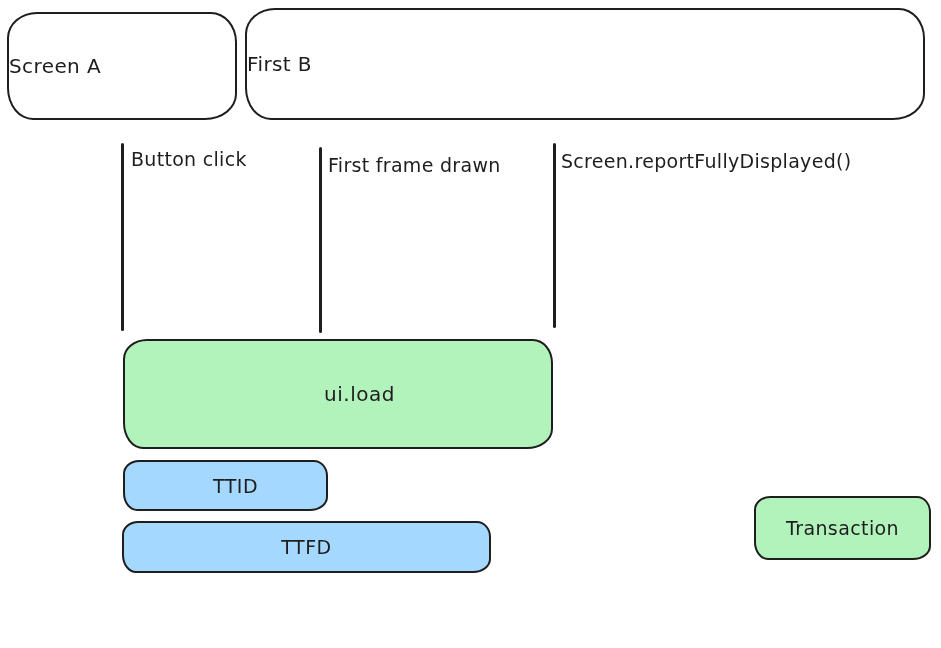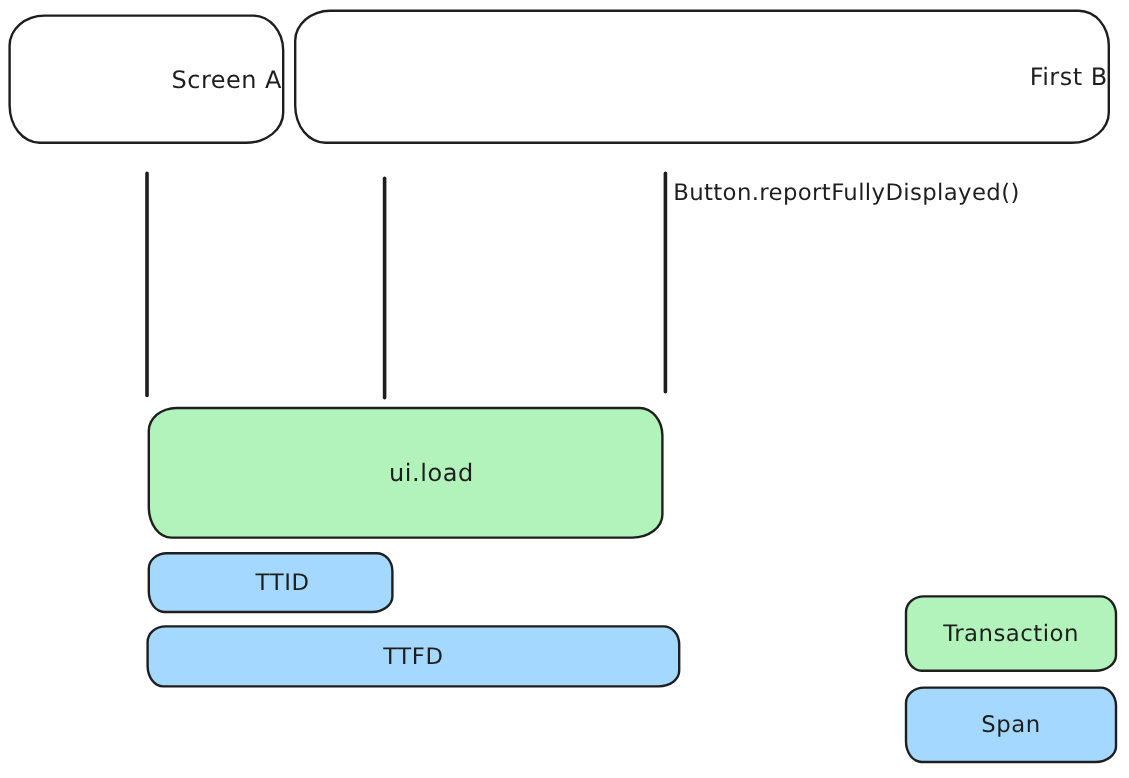--- a/index.html
+++ b/index.html
@@ -13,21 +13,21 @@
     position:relative;
     width:941px;height:648px;
     background:var(--background);
     font-family:"DejaVu Sans","Liberation Sans",sans-serif;
     color:var(--stroke);
     overflow:hidden;
   }
   .box{
     position:absolute;
     border:2.5px solid var(--stroke);
-    display:flex;align-items:center;justify-content:flex-end;
+    display:flex;align-items:center;justify-content:flex-start;
     box-sizing:border-box;
     background:var(--background);
   }
   .sketch-r-lg{border-radius:30px 26px 32px 26px / 26px 30px 26px 32px;}
   .sketch-r-md{border-radius:24px 20px 26px 20px / 20px 24px 20px 26px;}
   .sketch-r-sm{border-radius:16px 14px 18px 14px / 14px 16px 14px 18px;}
   .screen-label{font-size:20px;letter-spacing:0.4px;}
   .screen-a{left:7px;top:12px;width:230px;height:108px;}
   .screen-b{left:245px;top:8px;width:680px;height:112px;}
   .event-line{
@@ -46,21 +46,21 @@
     position:absolute;
     border:2.5px solid var(--stroke);
     box-sizing:border-box;
     display:flex;align-items:center;justify-content:center;
     font-size:20px;letter-spacing:0.5px;
   }
   .bar-transaction{background:var(--transaction-fill);}
   .bar-span{background:var(--span-fill);}
   .uiload{left:123px;top:339px;width:430px;height:110px;padding-left:43px;}
   .ttid{left:123px;top:460px;width:205px;height:51px;font-size:19px;padding-left:20px;}
-  .ttfd{left:122px;top:521px;width:445px;height:52px;font-size:19px;}
+  .ttfd{left:122px;top:521px;width:369px;height:52px;font-size:19px;}
   .legend-item{
     position:absolute;
     border:2.5px solid var(--stroke);
     box-sizing:border-box;
     display:flex;align-items:center;justify-content:center;
     font-size:19px;letter-spacing:0.4px;
     width:177px;height:64px;
   }
   .legend-transaction{left:754px;top:496px;background:var(--transaction-fill);}
   .legend-span{left:754px;top:572px;background:var(--span-fill);}
@@ -71,36 +71,35 @@
 <div class="canvas">
 
   <div class="box sketch-r-lg screen-a">
     <span class="screen-label">Screen A</span>
   </div>
   <div class="box sketch-r-lg screen-b">
     <span class="screen-label">First B</span>
   </div>
 
   <div class="event-line line-1"></div>
+  <span class="event-label evt-1">Button click</span>
 
   <div class="event-line line-2"></div>
+  <span class="event-label evt-2">First frame drawn</span>
 
   <div class="event-line line-3"></div>
-  <span class="event-label evt-3">Button.reportFullyDisplayed()</span>
+  <span class="event-label evt-3">Screen.reportFullyDisplayed()</span>
 
   <div class="bar bar-transaction sketch-r-md uiload">
     <span>ui.load</span>
   </div>
   <div class="bar bar-span sketch-r-sm ttid">
     <span>TTID</span>
   </div>
   <div class="bar bar-span sketch-r-sm ttfd">
     <span>TTFD</span>
   </div>
 
   <div class="legend-item sketch-r-sm legend-transaction">
     <span>Transaction</span>
   </div>
-  <div class="legend-item sketch-r-sm legend-span">
-    <span>Span</span>
-  </div>
 
 </div>
 
 </body></html>

